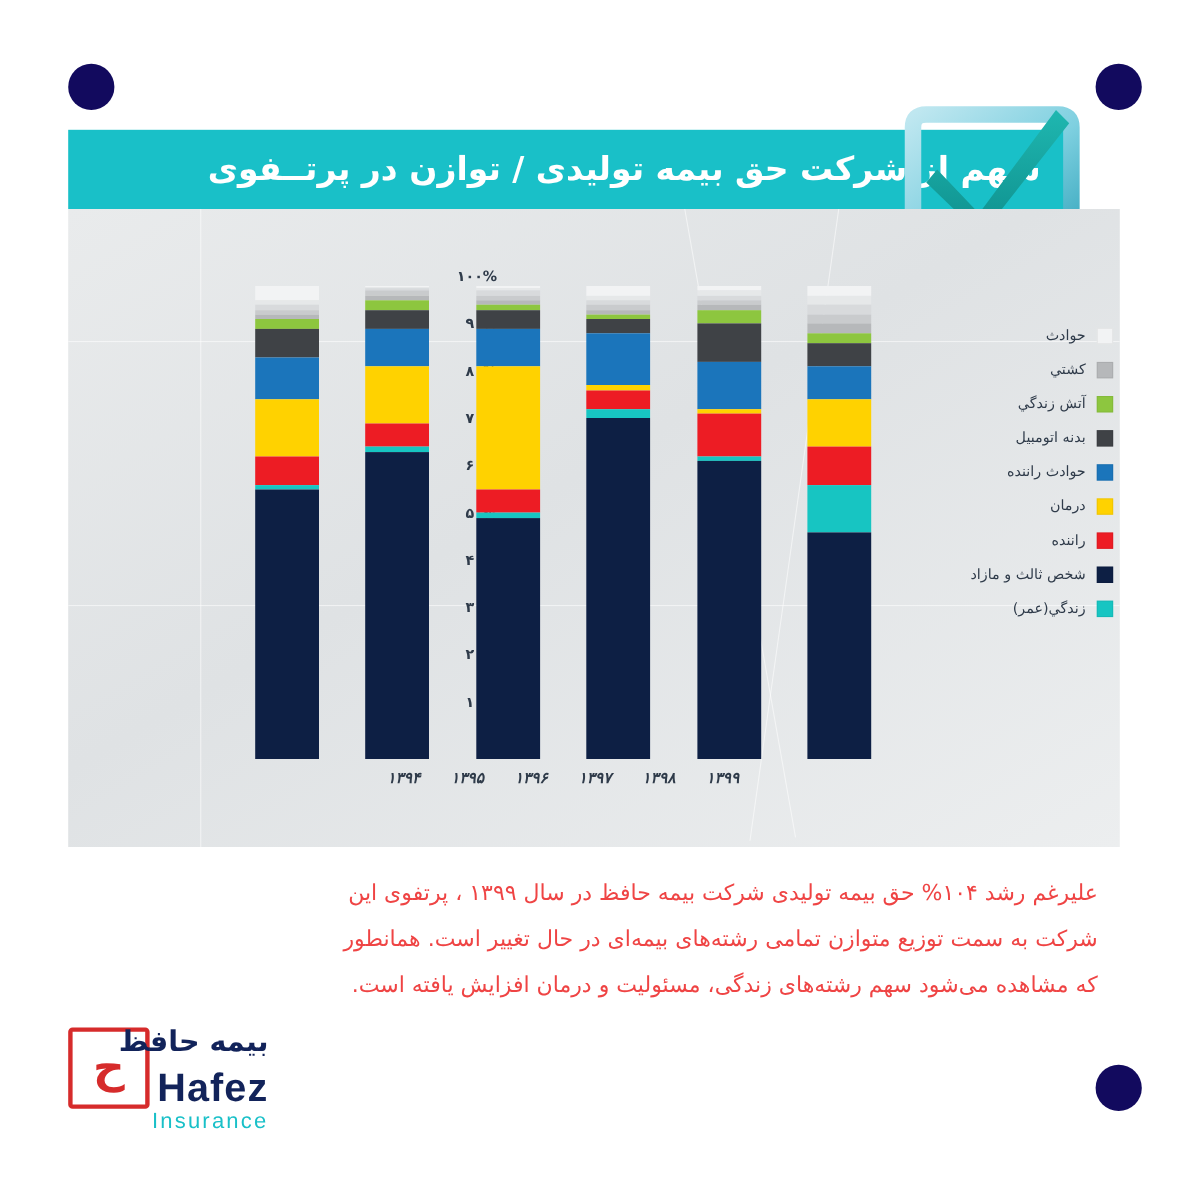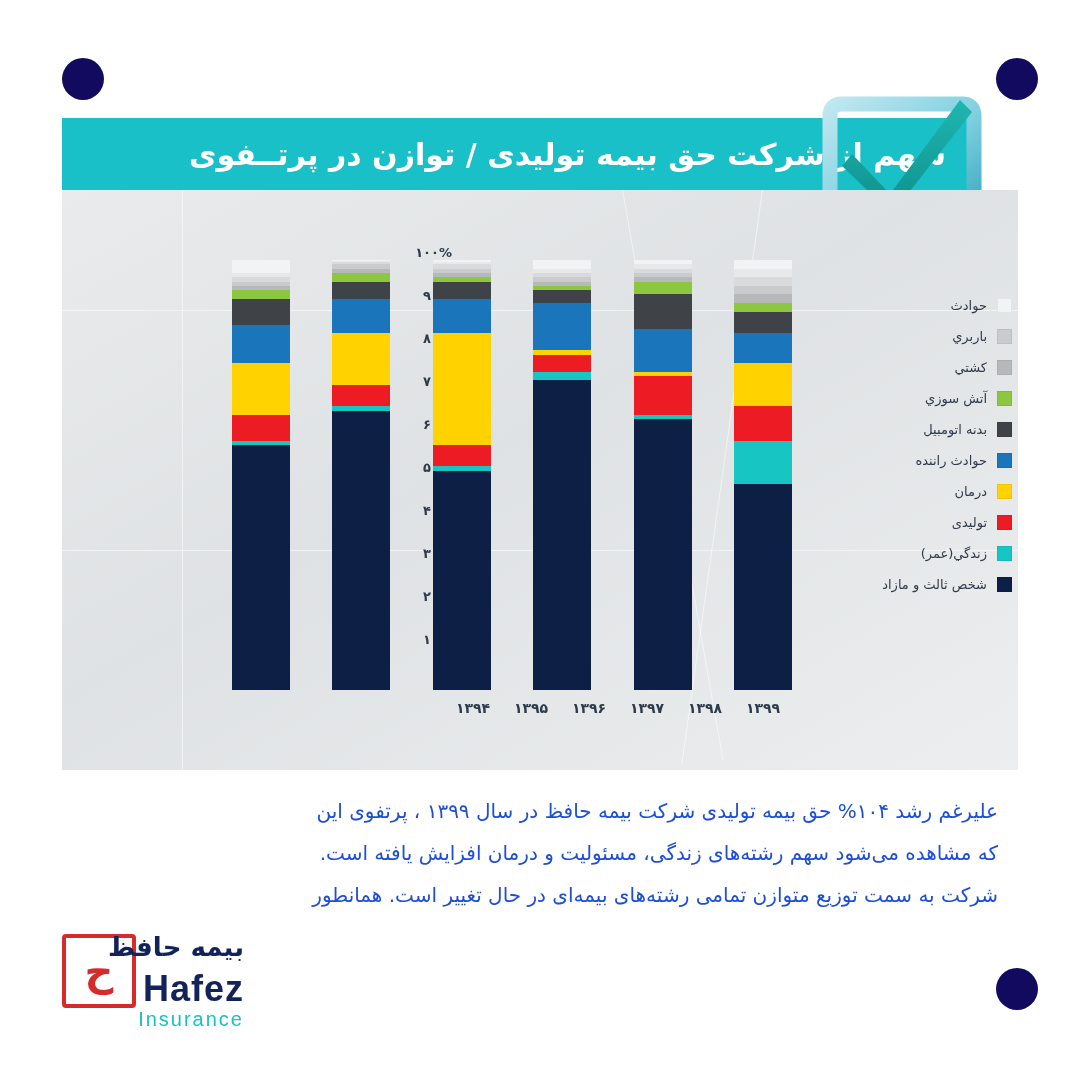--- a/index.html
+++ b/index.html
@@ -109,21 +109,22 @@
   }
   .seg { width: 100%; }
 
   .xlabels {
     position: absolute;
     left: 0;
     top: 440px;
     width: 560px;
     display: flex;
     flex-direction: row-reverse;
-    justify-content: flex-end;
+    justify-content: center;
+    font-style: italic;
   }
   .xlabel {
     width: 58px;
     text-align: center;
     font-size: 14px;
     font-weight: bold;
     color: #2f3b4a;
     letter-spacing: 1px;
   }
 
@@ -152,21 +153,21 @@
     color: #2f3b4a;
     white-space: nowrap;
   }
 
   
   .caption {
     position: absolute;
     left: 62px; top: 790px;
     width: 956px;
     text-align: right;
-    color: #1d4ed8;
+    color: #ef4444;
     font-size: 20px;
     line-height: 42px;
     padding-left: 60px;
     padding-right: 20px;
   }
 
   
   .logo {
     position: absolute;
     left: 62px; top: 930px;
@@ -363,62 +364,58 @@
           <div class="xlabel">۱۳۹۹</div>
         </div>
     </div>
 
     <div class="legend" id="legend">
         <div class="legend-item">
           <span class="legend-swatch" style="background: rgb(242, 243, 244);"></span>
           <span class="legend-label">حوادث</span>
         </div>
         <div class="legend-item">
-          <span class="legend-swatch" style="background: rgb(201, 203, 205);"></span>
-          <span class="legend-label">باربري</span>
-        </div>
-        <div class="legend-item">
           <span class="legend-swatch" style="background: rgb(182, 184, 186);"></span>
           <span class="legend-label">كشتي</span>
         </div>
         <div class="legend-item">
           <span class="legend-swatch" style="background: rgb(141, 198, 63);"></span>
-          <span class="legend-label">آتش سوزي</span>
+          <span class="legend-label">آتش زندگي</span>
         </div>
         <div class="legend-item">
           <span class="legend-swatch" style="background: rgb(63, 66, 70);"></span>
           <span class="legend-label">بدنه اتومبیل</span>
         </div>
         <div class="legend-item">
           <span class="legend-swatch" style="background: rgb(27, 117, 187);"></span>
           <span class="legend-label">حوادث راننده</span>
         </div>
         <div class="legend-item">
           <span class="legend-swatch" style="background: rgb(255, 210, 0);"></span>
           <span class="legend-label">درمان</span>
         </div>
         <div class="legend-item">
           <span class="legend-swatch" style="background: rgb(237, 28, 36);"></span>
-          <span class="legend-label">تولیدی</span>
+          <span class="legend-label">راننده</span>
+        </div>
+        <div class="legend-item">
+          <span class="legend-swatch" style="background: rgb(13, 31, 68);"></span>
+          <span class="legend-label">شخص ثالث و مازاد</span>
         </div>
         <div class="legend-item">
           <span class="legend-swatch" style="background: rgb(23, 197, 194);"></span>
           <span class="legend-label">زندگي(عمر)</span>
         </div>
-        <div class="legend-item">
-          <span class="legend-swatch" style="background: rgb(13, 31, 68);"></span>
-          <span class="legend-label">شخص ثالث و مازاد</span>
-        </div>
       </div>
   </div>
 
   <div class="caption">
     <div>علیرغم رشد ۱۰۴% حق بیمه تولیدی شرکت بیمه حافظ در سال ۱۳۹۹ ، پرتفوی این</div>
+    <div>شرکت به سمت توزیع متوازن تمامی رشته‌های بیمه‌ای در حال تغییر است. همانطور</div>
     <div>که مشاهده می‌شود سهم رشته‌های زندگی، مسئولیت و درمان افزایش یافته است.</div>
-    <div>شرکت به سمت توزیع متوازن تمامی رشته‌های بیمه‌ای در حال تغییر است. همانطور</div>
   </div>
 
   <div class="logo">
     <div class="logo-mark">
       <div class="logo-mark-inner">ح</div>
     </div>
     <div class="logo-fa">بیمه حافظ</div>
     <div class="logo-en">Hafez</div>
     <div class="logo-sub">Insurance</div>
   </div>

